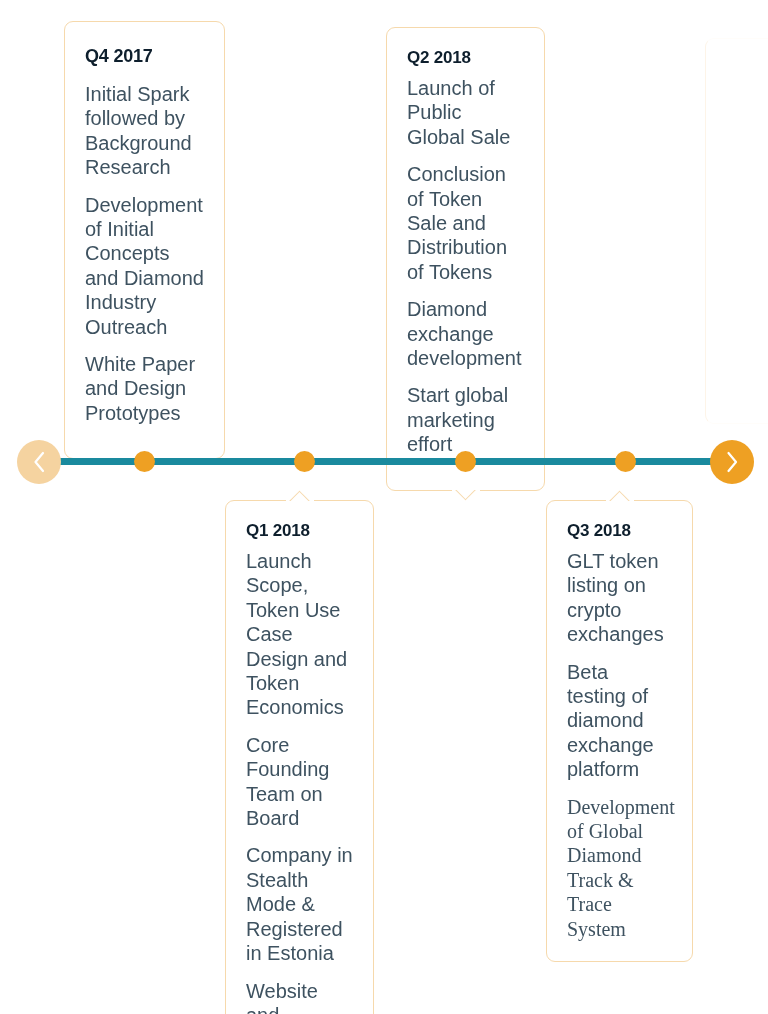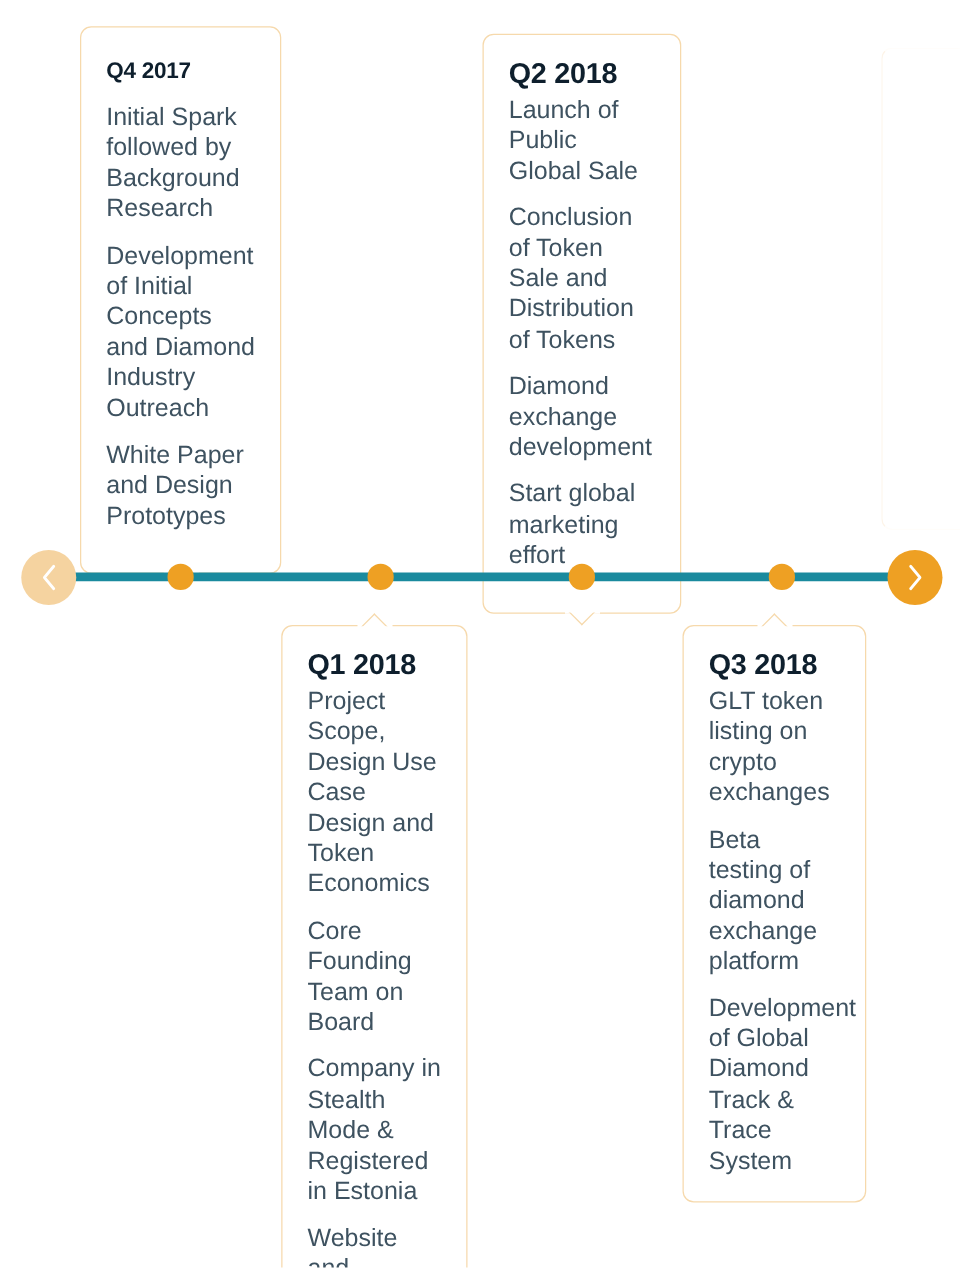--- a/index.html
+++ b/index.html
@@ -64,29 +64,29 @@
     padding: 18px 20px 20px 20px;
   }
 
   .card-title {
     color: #0e1f2d;
     font-weight: bold;
     margin: 0 0 4px 0;
     letter-spacing: -0.2px;
   }
   .card.big .card-title { font-size: 18px; line-height: 32px; margin-bottom: 10px; }
-  .card.small .card-title { font-size: 23px; line-height: 24px; margin-bottom: 6px; }
+  .card.small .card-title { font-size: 17px; line-height: 24px; margin-bottom: 6px; }
 
   .card-item {
     color: #3e5260;
     font-size: 20px;
     line-height: 24.4px;
     margin: 0 0 13px 0;
   }
-  .card-item:last-child { margin-bottom: 0; }
+  .card-item:last-child { margin-bottom: 0; font-family: Liberation Serif, serif; }
 
   
   .notch {
     position: absolute;
     width: 30px;
     height: 15px;
     overflow: hidden;
     pointer-events: none;
   }
   .notch-down { bottom: -15px; left: 50%; margin-left: -15px; }
@@ -186,21 +186,21 @@
   <div class="dot" style="left:294px;"></div>
   <div class="dot" style="left:455px;"></div>
   <div class="dot" style="left:615px;"></div>
 
   <div class="card small" style="left:225px; top:500px; width:149px;">
     <div class="notch-mask mask-top"></div>
     <div class="notch notch-up">
         <div class="notch-tri"></div>
       </div>
     <div class="card-title">Q1 2018</div>
-    <p class="card-item">Project Scope, Design Use Case Design and Token Economics</p>
+    <p class="card-item">Launch Scope, Token Use Case Design and Token Economics</p>
     <p class="card-item">Core Founding Team on Board</p>
     <p class="card-item">Company in Stealth Mode &amp; Registered in Estonia</p>
     <p class="card-item">Website and Technical Distribution</p>
     <p class="card-item">Token Presale Launch</p>
   </div>
 
   <div class="card small" style="left:546px; top:500px; width:147px;">
     <div class="notch-mask mask-top"></div>
     <div class="notch notch-up">
         <div class="notch-tri"></div>

